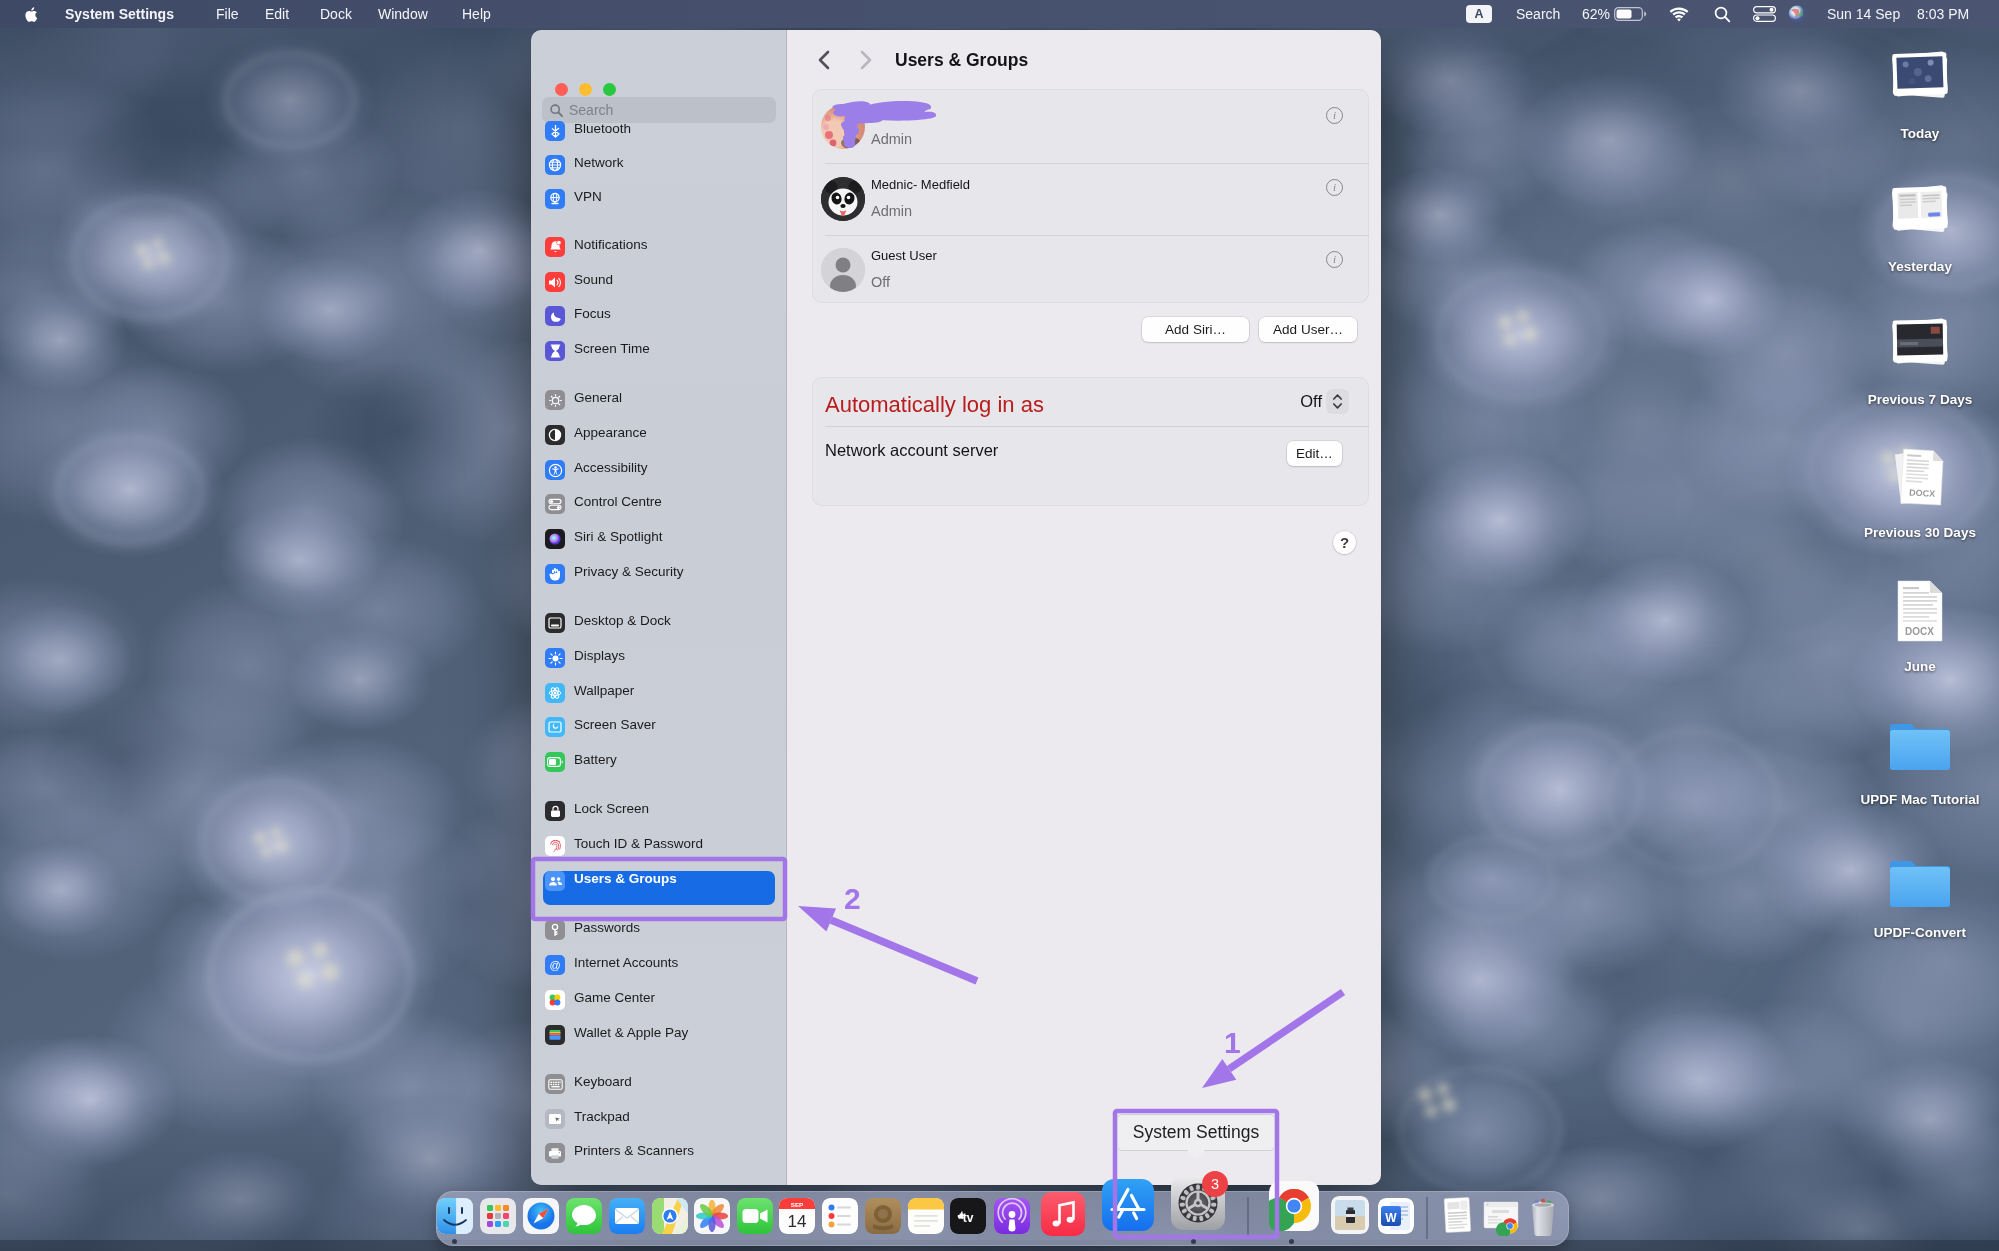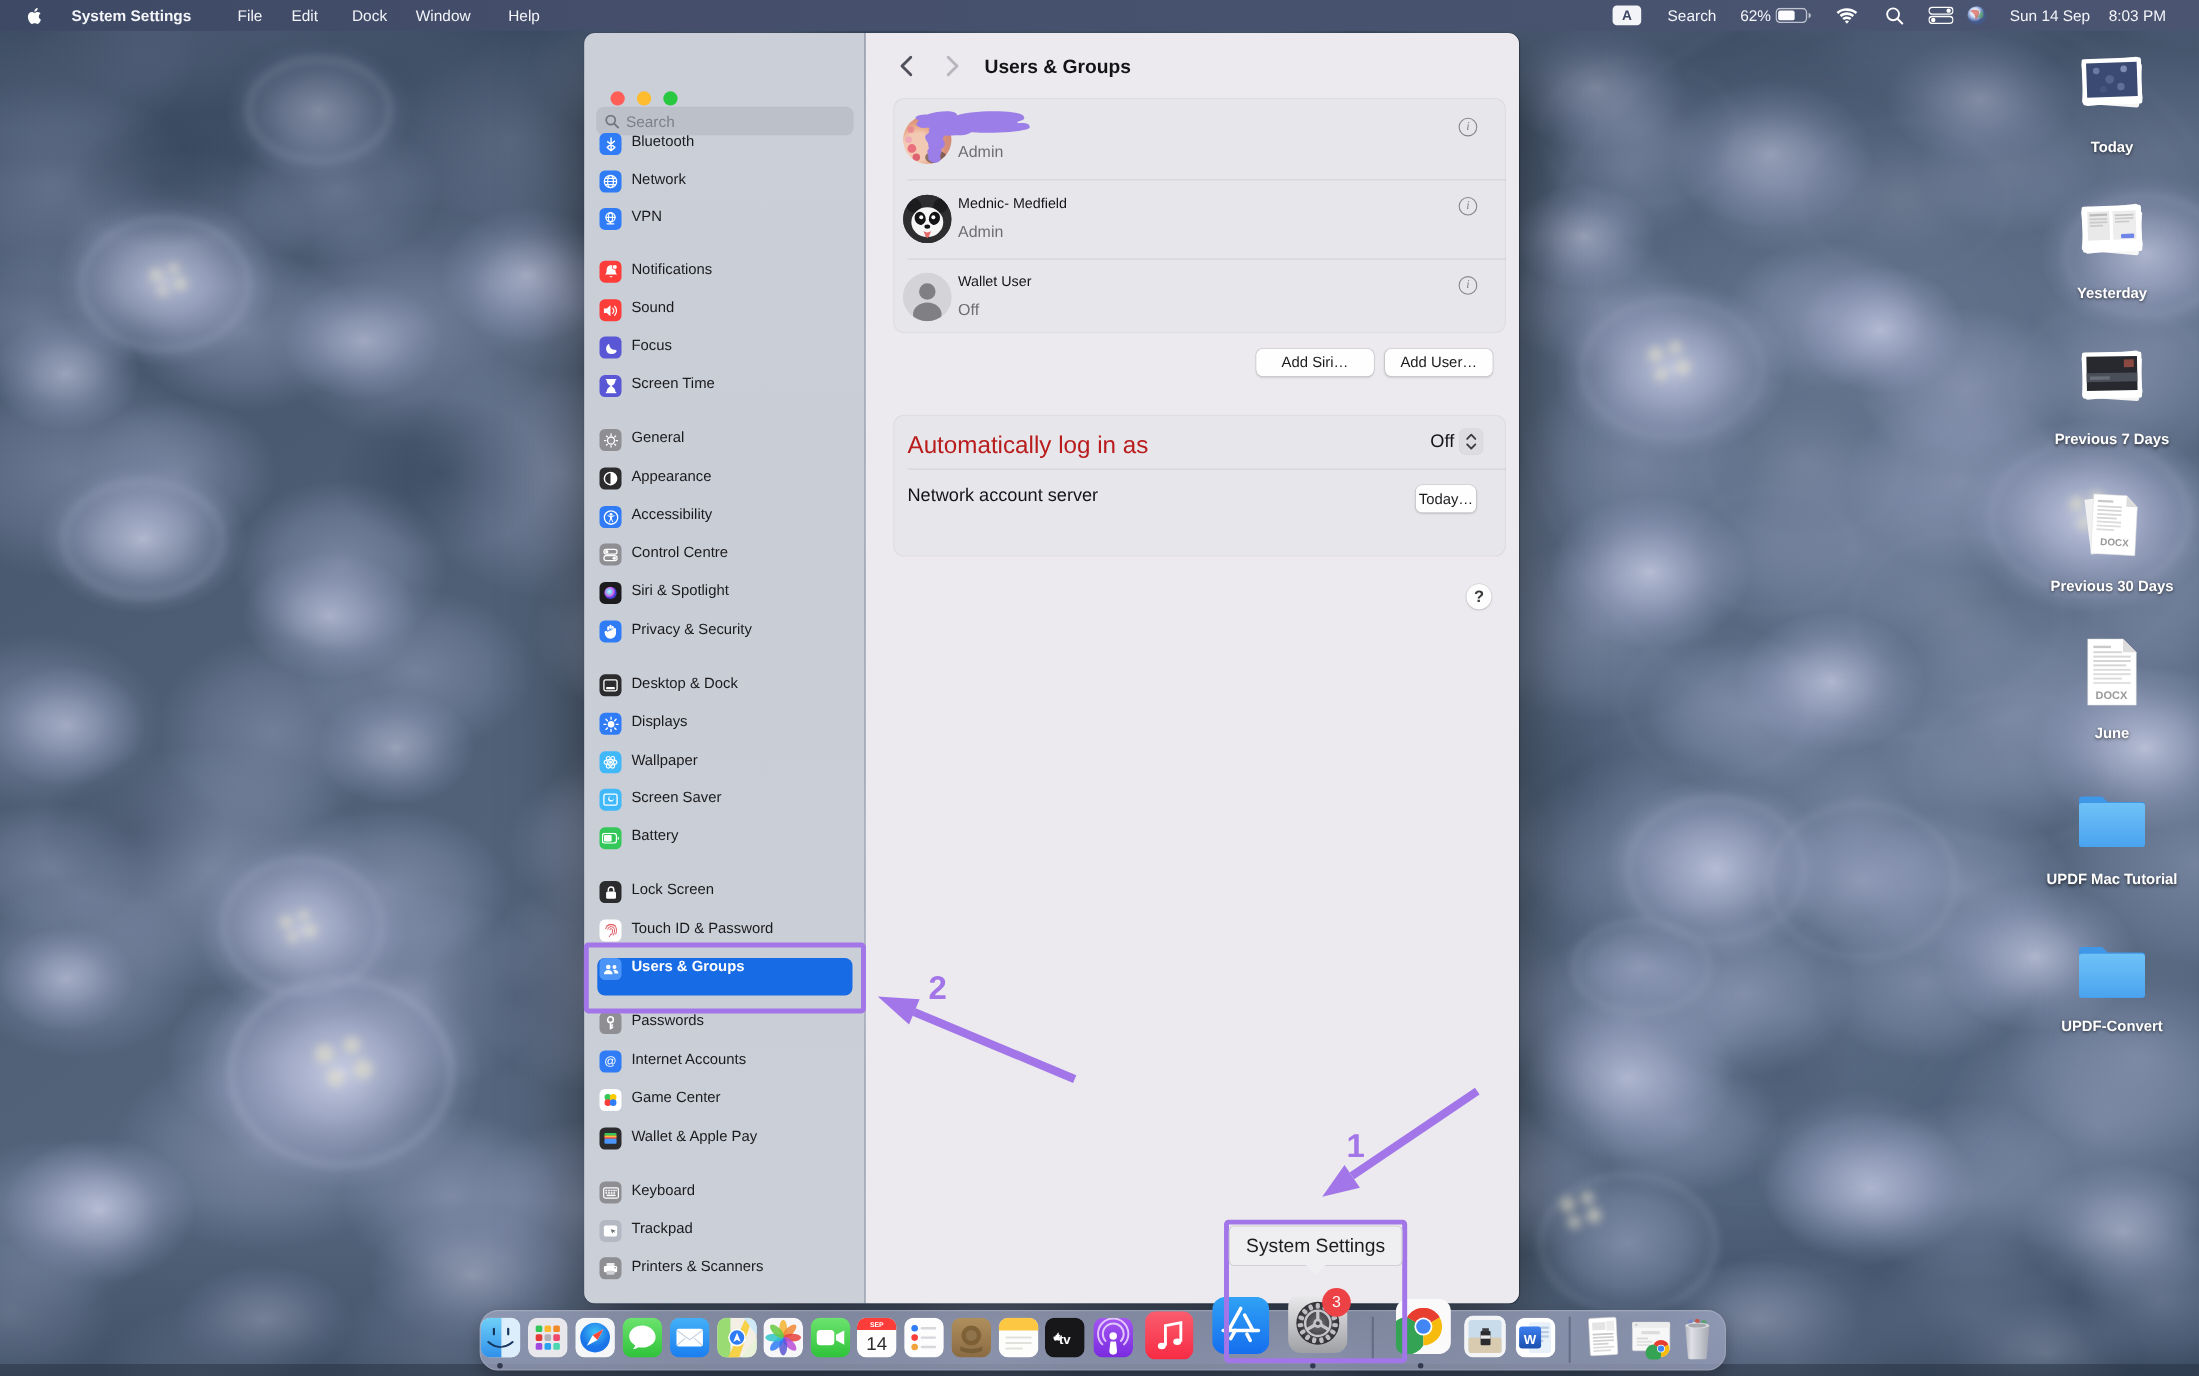--- a/index.html
+++ b/index.html
@@ -659,36 +659,36 @@
           <clipPath id="ac">
             <circle cx="22" cy="22" r="22"></circle>
           </clipPath>
         </defs>
         <circle cx="22" cy="22" r="22" fill="#d4d4d8"></circle>
         <g clip-path="url(#ac)" fill="#808084">
           <circle cx="22" cy="17" r="7.5"></circle>
           <ellipse cx="22" cy="38" rx="13" ry="11"></ellipse>
         </g>
       </svg>
-    <div class="uname" style="top:218px">Wallet User</div>
+    <div class="uname" style="top:218px">Guest User</div>
     <div class="usub" style="top:244px">Off</div>
     <div class="info" style="left:539px;top:221px">i</div>
 
     <div class="btn" style="left:355px;top:287px;width:107px;height:25px">Add Siri…</div>
     <div class="btn" style="left:472px;top:287px;width:98px;height:25px">Add User…</div>
 
     <div class="card" style="left:25px;top:347px;width:557px;height:129px"></div>
     <div style="position:absolute;left:38px;top:362px;font-size:22px;color:#b91c1c">Automatically log in as</div>
     <div style="position:absolute;left:495px;top:362px;width:40px;text-align:right;font-size:16.5px;color:#141416">Off</div>
     <div style="position:absolute;left:540px;top:360px;width:21px;height:23px;background:#dddce1;border-radius:5px;box-shadow:0 0 0 .5px rgba(0,0,0,.08)"><svg width="21" height="23" viewBox="0 0 21 23">
           <path d="M6.8 9 10.5 5.2 14.2 9M6.8 14l3.7 3.8 3.7-3.8" fill="none" stroke="#3c3c40" stroke-width="1.7" stroke-linecap="round" stroke-linejoin="round"></path>
         </svg></div>
     <div class="sep" style="left:38px;top:396px;width:544px"></div>
     <div style="position:absolute;left:38px;top:411px;font-size:16.5px;color:#141416">Network account server</div>
-    <div class="btn" style="left:500px;top:411px;width:55px;height:25px">Today…</div>
+    <div class="btn" style="left:500px;top:411px;width:55px;height:25px">Edit…</div>
 
     <div style="position:absolute;left:546px;top:501px;width:23px;height:23px;border-radius:50%;background:#fdfdfd;box-shadow:0 0 0 .5px rgba(0,0,0,.14),0 1px 2px rgba(0,0,0,.12);text-align:center;line-height:23px;font-size:15px;font-weight:bold;color:#3c3c40">?</div>
   </div>
 </div>
 <div id="desktop">
 <svg class="dico" style="left:1884px;top:48px" width="72" height="60" viewBox="0 0 72 60">
       <g>
         <rect x="10" y="6" width="52" height="40" rx="2" fill="#fff" transform="rotate(-6 36 26)" opacity=".95"></rect>
         <rect x="10" y="8" width="52" height="40" rx="2" fill="#f4f4f4" transform="rotate(4 36 28)"></rect>
         <g transform="rotate(-2 36 27)">

